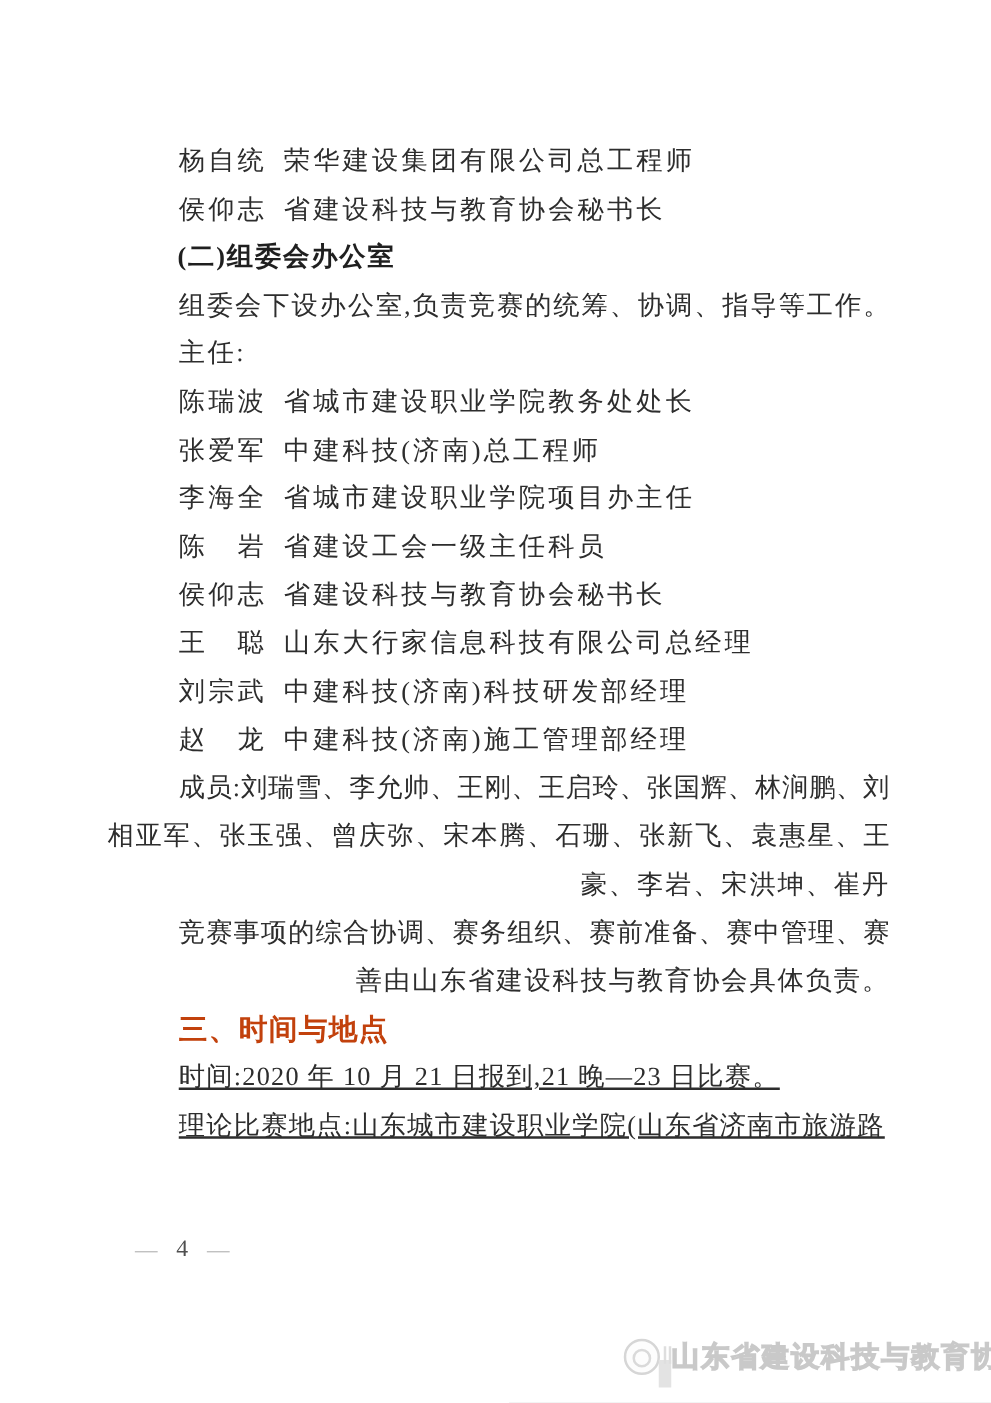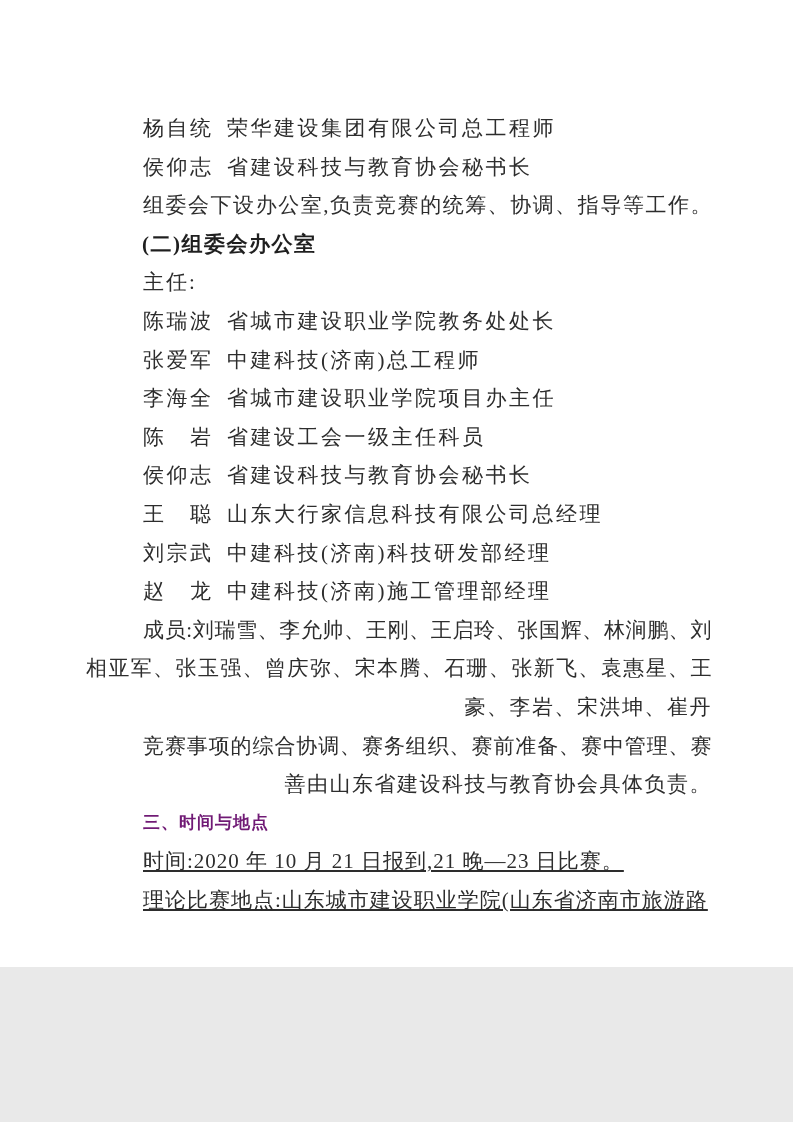--- a/index.html
+++ b/index.html
@@ -3,21 +3,21 @@
 <meta charset="utf-8">
 <style>
   html, body {
     margin: 0;
     padding: 0;
     background: #e9e9e9;
   }
   .page {
     position: relative;
     width: 793px;
-    height: 967px;
+    height: 1122px;
     margin: 0 auto;
     background: #ffffff;
     overflow: hidden;
     font-family: "Liberation Serif", serif;
     color: #2d2d2d;
   }
   .content {
     position: absolute;
     left: 86px;
     top: 109px;
@@ -47,23 +47,23 @@
   .line.heading {
     padding-left: 56px;
     font-weight: 700;
     letter-spacing: 1.5px;
     color: #1f1f1f;
   }
   .line.heading2 {
     padding-left: 57px;
     font-weight: 700;
     font-family: "Liberation Sans", sans-serif;
-    font-size: 17px;
+    font-size: 23px;
     letter-spacing: 1px;
-    color: #701a75;
+    color: #c2410c;
   }
   
   .line.label { padding-left: 57px; letter-spacing: 2px; }
   
   .line.para_fill, .line.cont_fill {
     white-space: normal;
     letter-spacing: 0.5px;
     text-align: justify;
     text-align-last: justify;
     overflow: hidden;
@@ -139,22 +139,22 @@
   }
 </style>
 </head>
 <body>
 
 <div class="page">
 
   <div class="content" id="content">
       <div class="line name"><span class="nm">杨自统</span><span class="ttl">荣华建设集团有限公司总工程师</span></div>
       <div class="line name"><span class="nm">侯仰志</span><span class="ttl">省建设科技与教育协会秘书长</span></div>
+      <div class="line heading">(二)组委会办公室</div>
       <div class="line para_fill">组委会下设办公室,负责竞赛的统筹、协调、指导等工作。</div>
-      <div class="line heading">(二)组委会办公室</div>
       <div class="line label">主任:</div>
       <div class="line name"><span class="nm">陈瑞波</span><span class="ttl">省城市建设职业学院教务处处长</span></div>
       <div class="line name"><span class="nm">张爱军</span><span class="ttl">中建科技(济南)总工程师</span></div>
       <div class="line name"><span class="nm">李海全</span><span class="ttl">省城市建设职业学院项目办主任</span></div>
       <div class="line name"><span class="nm">陈岩</span><span class="ttl">省建设工会一级主任科员</span></div>
       <div class="line name"><span class="nm">侯仰志</span><span class="ttl">省建设科技与教育协会秘书长</span></div>
       <div class="line name"><span class="nm">王聪</span><span class="ttl">山东大行家信息科技有限公司总经理</span></div>
       <div class="line name"><span class="nm">刘宗武</span><span class="ttl">中建科技(济南)科技研发部经理</span></div>
       <div class="line name"><span class="nm">赵龙</span><span class="ttl">中建科技(济南)施工管理部经理</span></div>
       <div class="line para_fill">成员:刘瑞雪、李允帅、王刚、王启玲、张国辉、林涧鹏、刘诚诚、</div>

